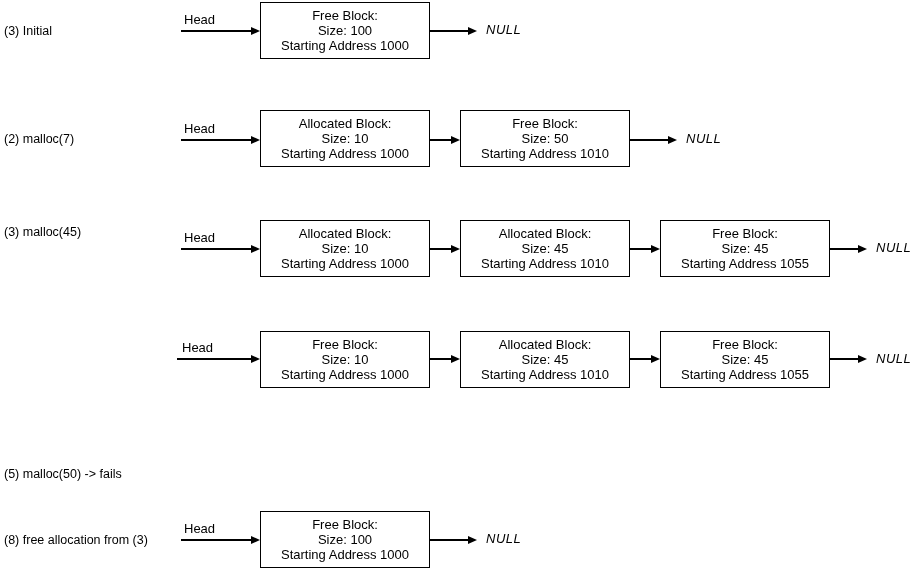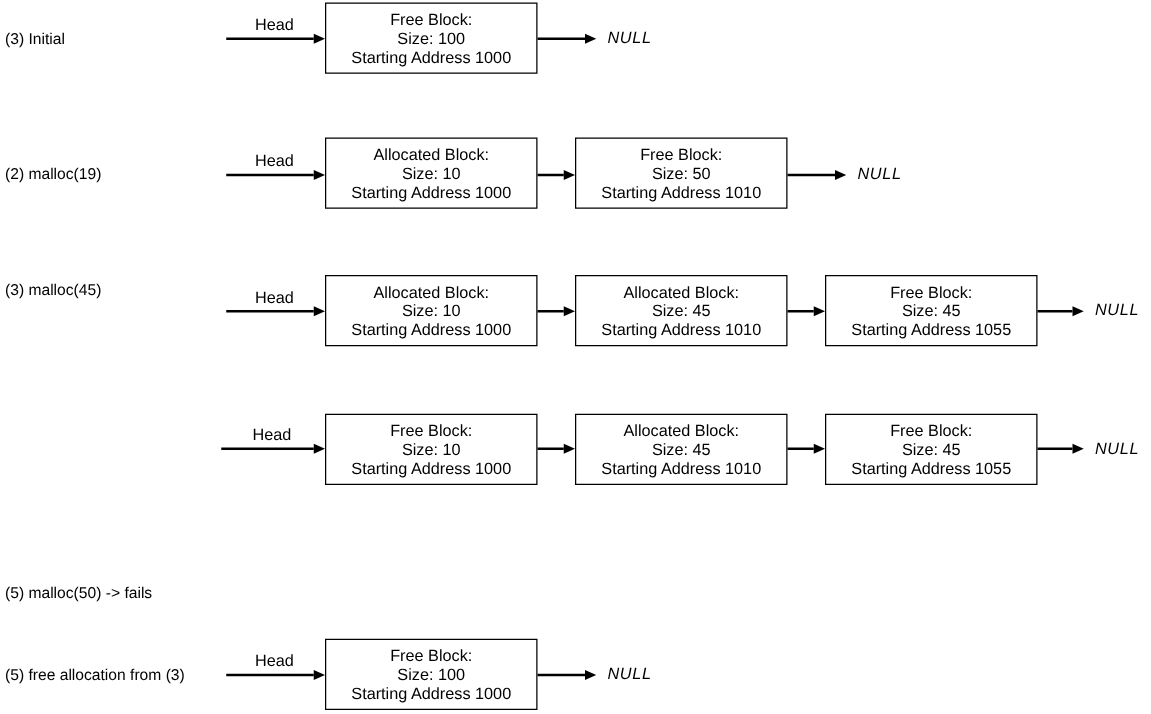--- a/index.html
+++ b/index.html
@@ -6,21 +6,21 @@
   * { margin:0; padding:0; box-sizing:border-box; }
   html,body { background:var(--bg); }
   .canvas {
     position:relative; width:921px; height:571px; background:var(--bg);
     font-family:"Liberation Sans", sans-serif; color:var(--stroke); overflow:hidden;
   }
   .row-label {
     position:absolute; left:4px; font-size:12.5px; line-height:16px; white-space:nowrap;
   }
   .head-label {
-    position:absolute; font-size:13px; line-height:15px; white-space:nowrap;margin-left:20px;
+    position:absolute; font-size:13px; line-height:15px; white-space:nowrap;
   }
   .null-label {
     position:absolute; font-size:13px; line-height:16px; letter-spacing:0.5px; white-space:nowrap;font-style:italic;
   }
   .block {
     position:absolute; width:170px; height:57px; border:1.5px solid var(--stroke);
     background:var(--bg); display:flex; flex-direction:column; 
     justify-content:center; text-align:center; font-size:13px; line-height:15px;
     white-space:nowrap;
   }
@@ -44,21 +44,21 @@
   <div class="block" style="left:260px; top:2px">
     <span>Free Block:</span>
     <span>Size: 100</span>
     <span>Starting Address 1000</span>
   </div>
   <div class="arrow" style="left:430px; top:30px; width:38px">
       <span class="arrowhead"></span>
     </div>
   <span class="null-label" style="left:486px; top:22px">NULL</span>
 
-  <span class="row-label" style="top:131px">(2) malloc(19)</span>
+  <span class="row-label" style="top:131px">(2) malloc(7)</span>
   <span class="head-label" style="left:184px; top:121px">Head</span>
   <div class="arrow" style="left:181px; top:139px; width:70px">
       <span class="arrowhead"></span>
     </div>
   <div class="block" style="left:260px; top:110px">
     <span>Allocated Block:</span>
     <span>Size: 10</span>
     <span>Starting Address 1000</span>
   </div>
   <div class="arrow" style="left:430px; top:139px; width:21px">
@@ -130,21 +130,21 @@
     <span>Size: 45</span>
     <span>Starting Address 1055</span>
   </div>
   <div class="arrow" style="left:830px; top:358px; width:28px">
       <span class="arrowhead"></span>
     </div>
   <span class="null-label" style="left:876px; top:351px">NULL</span>
 
   <span class="row-label" style="top:466px">(5) malloc(50) -&gt; fails</span>
 
-  <span class="row-label" style="top:532px">(5) free allocation from (3)</span>
+  <span class="row-label" style="top:532px">(8) free allocation from (3)</span>
   <span class="head-label" style="left:184px; top:521px">Head</span>
   <div class="arrow" style="left:181px; top:539px; width:70px">
       <span class="arrowhead"></span>
     </div>
   <div class="block" style="left:260px; top:511px">
     <span>Free Block:</span>
     <span>Size: 100</span>
     <span>Starting Address 1000</span>
   </div>
   <div class="arrow" style="left:430px; top:539px; width:38px">

